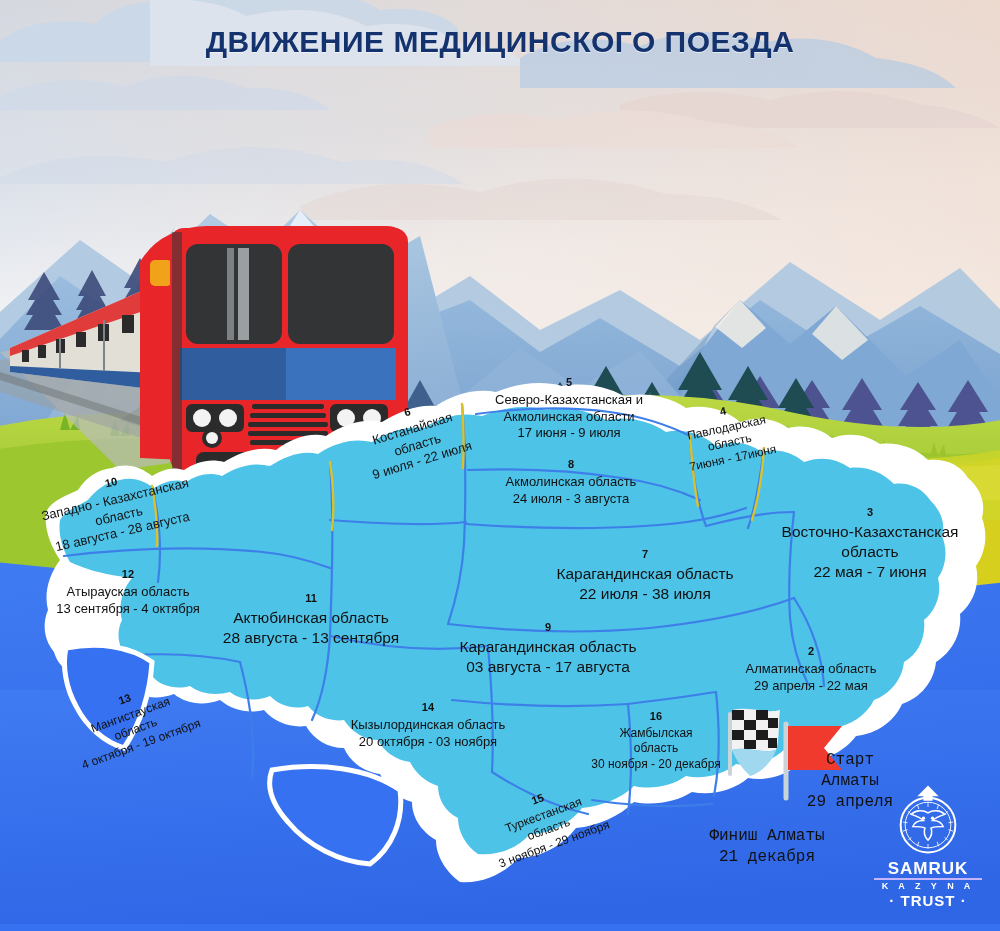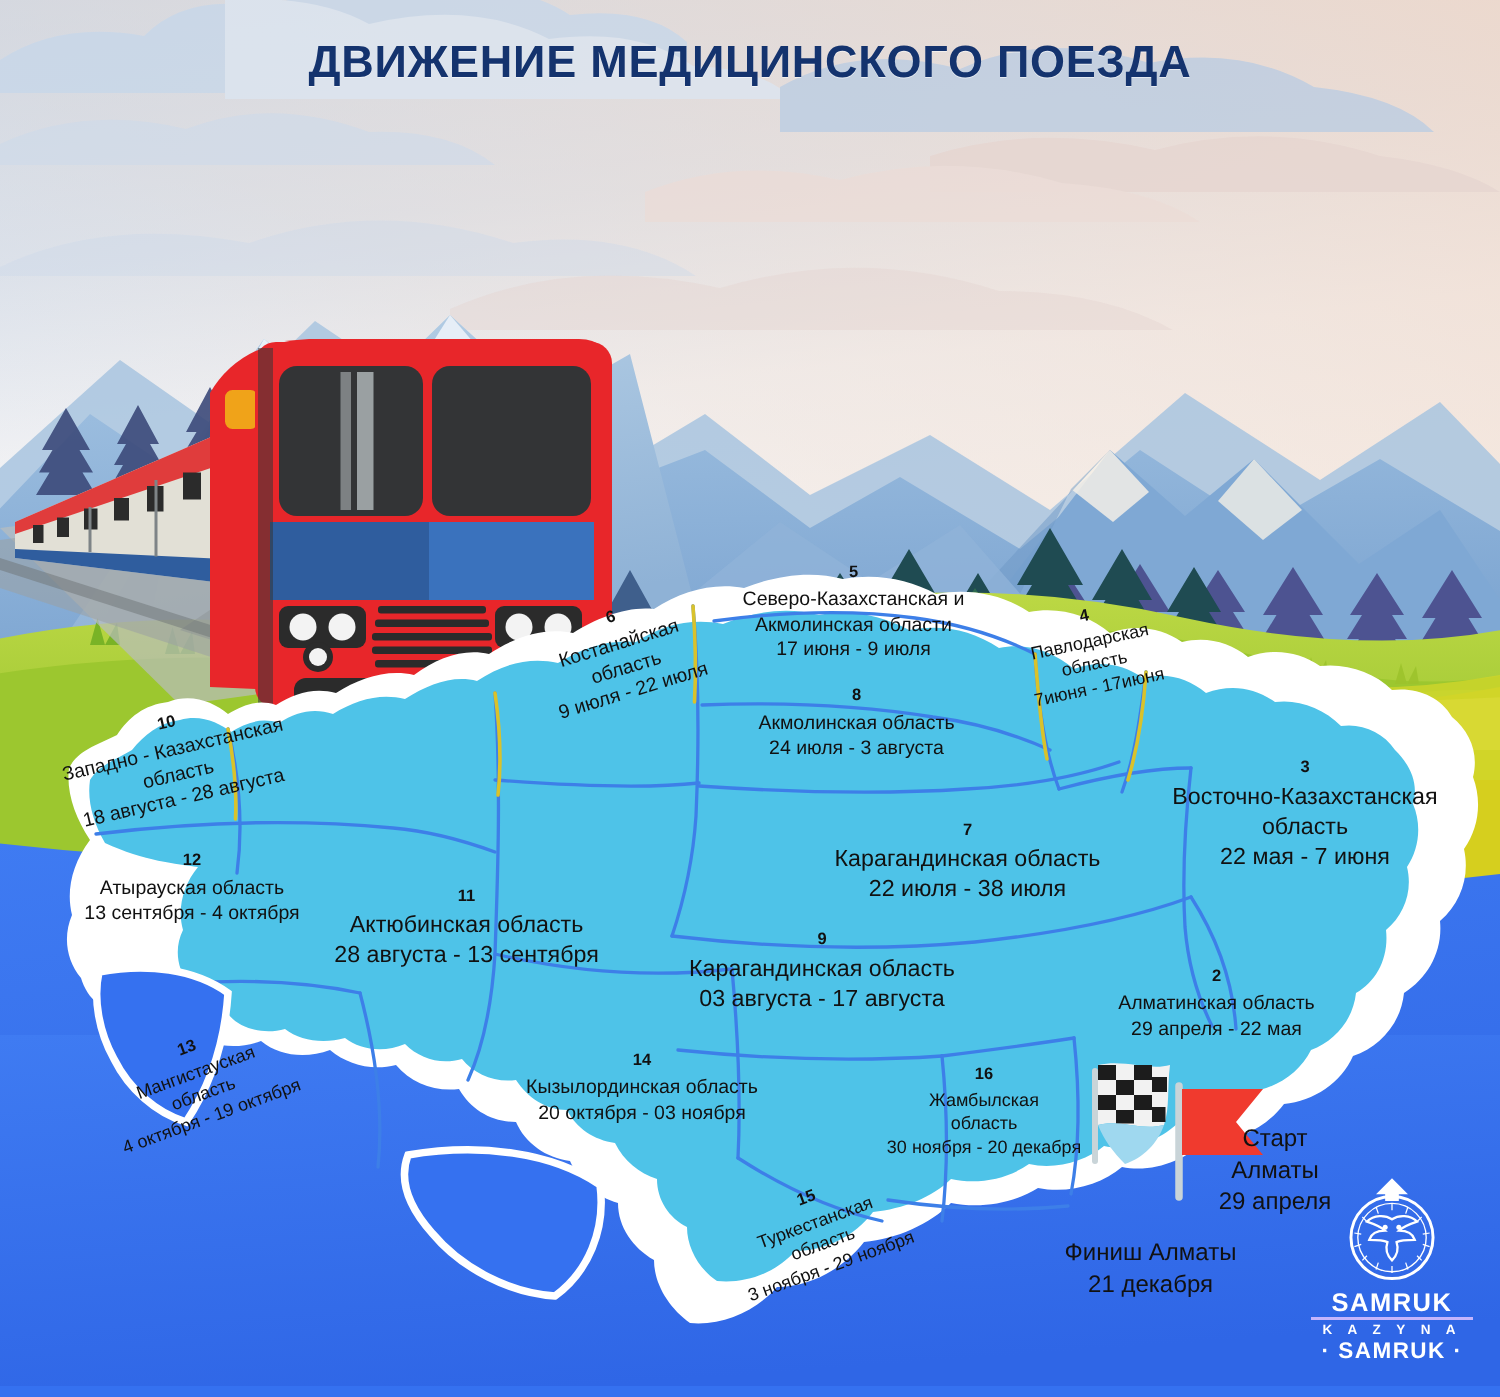--- a/index.html
+++ b/index.html
@@ -45,21 +45,21 @@
   }
   .mlabel .nm{display:block;font-size:14.5px;}
   .mlabel .dt{display:block;font-size:14.5px;}
   .mlabel.sm .nm,.mlabel.sm .dt{font-size:13px;}
   .mlabel.xs .nm,.mlabel.xs .dt{font-size:12px;}
   .mlabel.big .nm,.mlabel.big .dt{font-size:15.5px;}
 
   
   .ftext{
     position:absolute;z-index:32;color:#111;text-align:center;
-    font-size:16px;line-height:1.3;pointer-events:none;
+    font-size:16px;line-height:1.3;pointer-events:none;font-family:Liberation Mono, monospace;
   }
 
   
   #samruk-logo{
     position:absolute;right:18px;bottom:12px;width:108px;height:128px;z-index:35;
     color:#ffffff;text-align:center;
   }
   #samruk-logo .wordmark{
     font-weight:bold;letter-spacing:1px;line-height:1;
   }
@@ -611,16 +611,16 @@
       <path d="M50 38 C 44 34, 34 34, 28 40 C 34 42, 40 44, 44 48
                C 38 48, 32 50, 30 56 C 36 56, 42 56, 46 58
                C 44 64, 46 70, 50 74 C 54 70, 56 64, 54 58
                C 58 56, 64 56, 70 56 C 68 50, 62 48, 56 48
                C 60 44, 66 42, 72 40 C 66 34, 56 34, 50 38 Z" fill="none" stroke="#ffffff" stroke-width="2"></path>
       <circle cx="44" cy="45" r="2.2" fill="#ffffff"></circle>
       <circle cx="56" cy="45" r="2.2" fill="#ffffff"></circle>
     </svg>
     <div class="wordmark w1">SAMRUK</div>
     <div class="wordmark w2">K A Z Y N A</div>
-    <div class="wordmark w3">· SAMRUK ·</div>
+    <div class="wordmark w3">· TRUST ·</div>
   </div>
 
 </div>
 
 </body></html>

